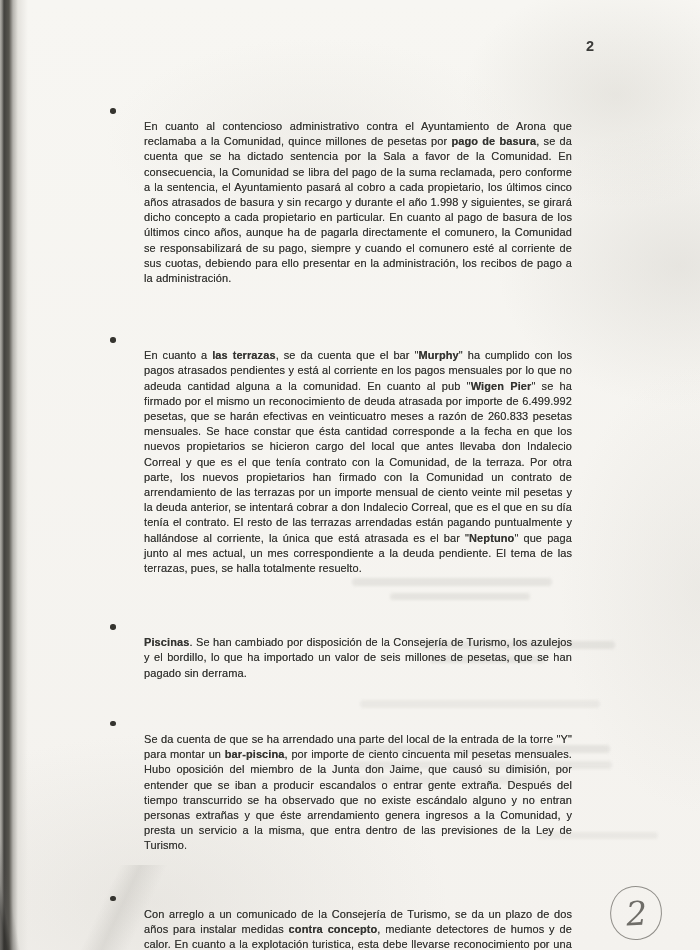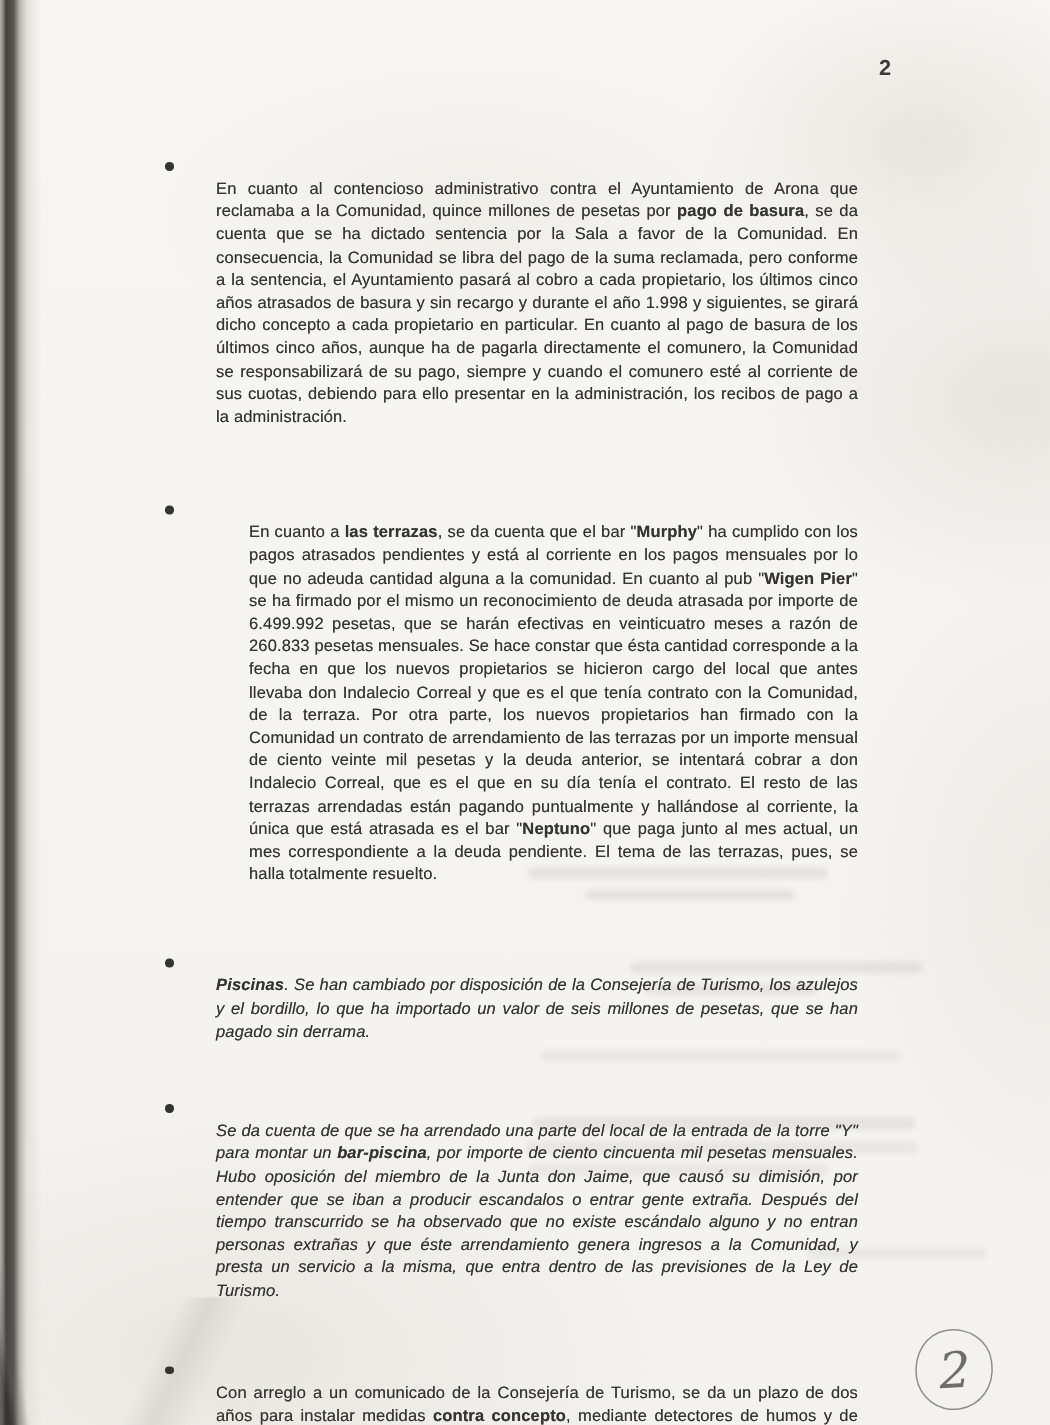--- a/index.html
+++ b/index.html
@@ -34,23 +34,23 @@
   .page-number {
     position:absolute; left:586px; top:38px;
     font-size:14.5px; font-weight:600; color:#3b3b39;
     letter-spacing:0.5px;
   }
   .content {
     position:absolute; left:108px; top:103px; width:480px; z-index:2;
   }
   .bullet-item { display:flex; }
   .bullet-item.m1 { margin-bottom:30px; }
-  .bullet-item.m2 { margin-bottom:27px;gap:22px; }
-  .bullet-item.m3 { margin-bottom:19px;font-style:italic; }
-  .bullet-item.m4 { margin-bottom:21px;font-style:italic; }
+  .bullet-item.m2 { margin-bottom:27px; }
+  .bullet-item.m3 { margin-bottom:19px; }
+  .bullet-item.m4 { margin-bottom:21px; }
   .bullet-marker { flex:0 0 20px; }
   .bullet-dot {
     display:block; width:5.5px; height:5.5px; margin-top:5px; margin-left:2px;
     background:#35342f; border-radius:50%;
   }
   .para {
     margin:16px; flex:1 1 auto;
     font-size:11px; line-height:15.2px;
     color:#343431;
     text-align:justify;

